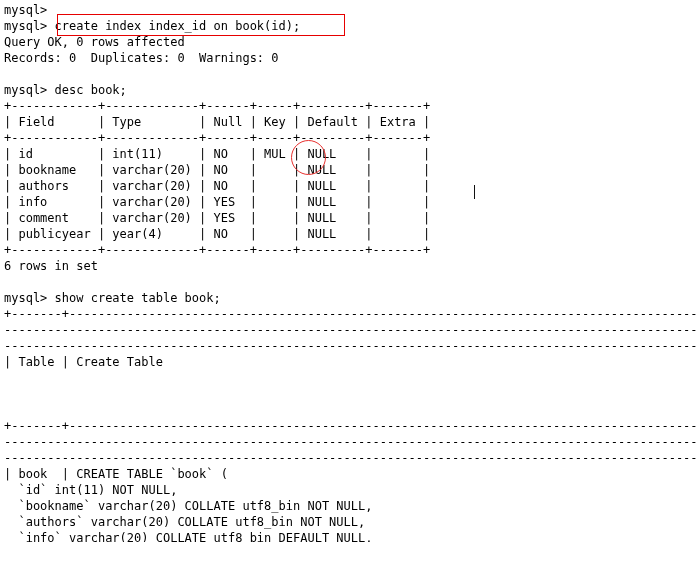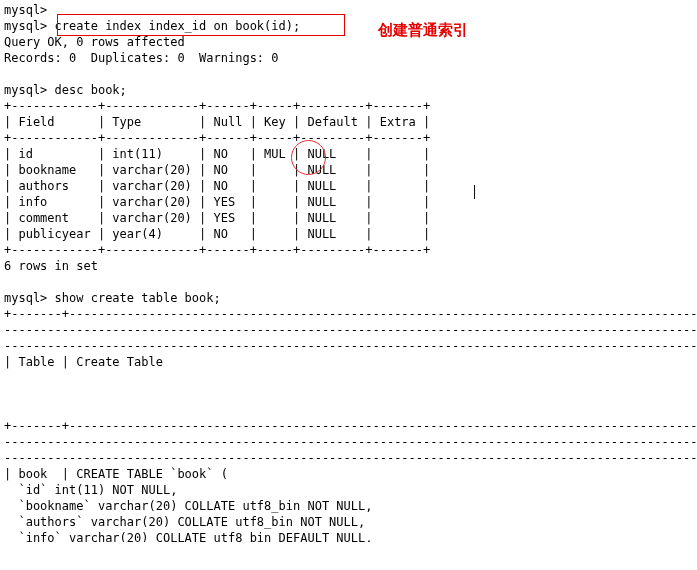--- a/index.html
+++ b/index.html
@@ -81,18 +81,17 @@
 <body>
 
 <div id="screen">
 
   <div id="terminal"><div class="line">mysql&gt;</div><div class="line">mysql&gt; create index index_id on book(id);</div><div class="line">Query OK, 0 rows affected</div><div class="line">Records: 0  Duplicates: 0  Warnings: 0</div><div class="line"></div><div class="line">mysql&gt; desc book;</div><div class="line">+------------+-------------+------+-----+---------+-------+</div><div class="line">| Field      | Type        | Null | Key | Default | Extra |</div><div class="line">+------------+-------------+------+-----+---------+-------+</div><div class="line">| id         | int(11)     | NO   | MUL | NULL    |       |</div><div class="line">| bookname   | varchar(20) | NO   |     | NULL    |       |</div><div class="line">| authors    | varchar(20) | NO   |     | NULL    |       |</div><div class="line">| info       | varchar(20) | YES  |     | NULL    |       |</div><div class="line">| comment    | varchar(20) | YES  |     | NULL    |       |</div><div class="line">| publicyear | year(4)     | NO   |     | NULL    |       |</div><div class="line">+------------+-------------+------+-----+---------+-------+</div><div class="line">6 rows in set</div><div class="line"></div><div class="line">mysql&gt; show create table book;</div><div class="line">+-------+----------------------------------------------------------------------------------------------</div><div class="line">-----------------------------------------------------------------------------------------------------</div><div class="line">-----------------------------------------------------------------------------------------------------</div><div class="line">| Table | Create Table</div><div class="line"></div><div class="line"></div><div class="line"></div><div class="line">+-------+----------------------------------------------------------------------------------------------</div><div class="line">-----------------------------------------------------------------------------------------------------</div><div class="line">-----------------------------------------------------------------------------------------------------</div><div class="line">| book  | CREATE TABLE `book` (</div><div class="line">  `id` int(11) NOT NULL,</div><div class="line">  `bookname` varchar(20) COLLATE utf8_bin NOT NULL,</div><div class="line">  `authors` varchar(20) COLLATE utf8_bin NOT NULL,</div><div class="line">  `info` varchar(20) COLLATE utf8_bin DEFAULT NULL,</div><div class="line">  `comment` varchar(20) COLLATE utf8_bin DEFAULT NULL,</div><div class="line">  `publicyear` year(4) NOT NULL,</div></div>
 
   <div class="red-box" style="left:57px; top:14px; width:288px; height:22px;"></div>
 
   <div class="red-circle" style="left:291px; top:140px; width:35px; height:35px;"></div>
 
-  <div class="cn-annotation" style="left:378px; top:21px;">创建普通索引</div>
 
   <div class="text-cursor" style="left:474px; top:185px; height:14px;"></div>
 
 
 </div>
 
 </body></html>

